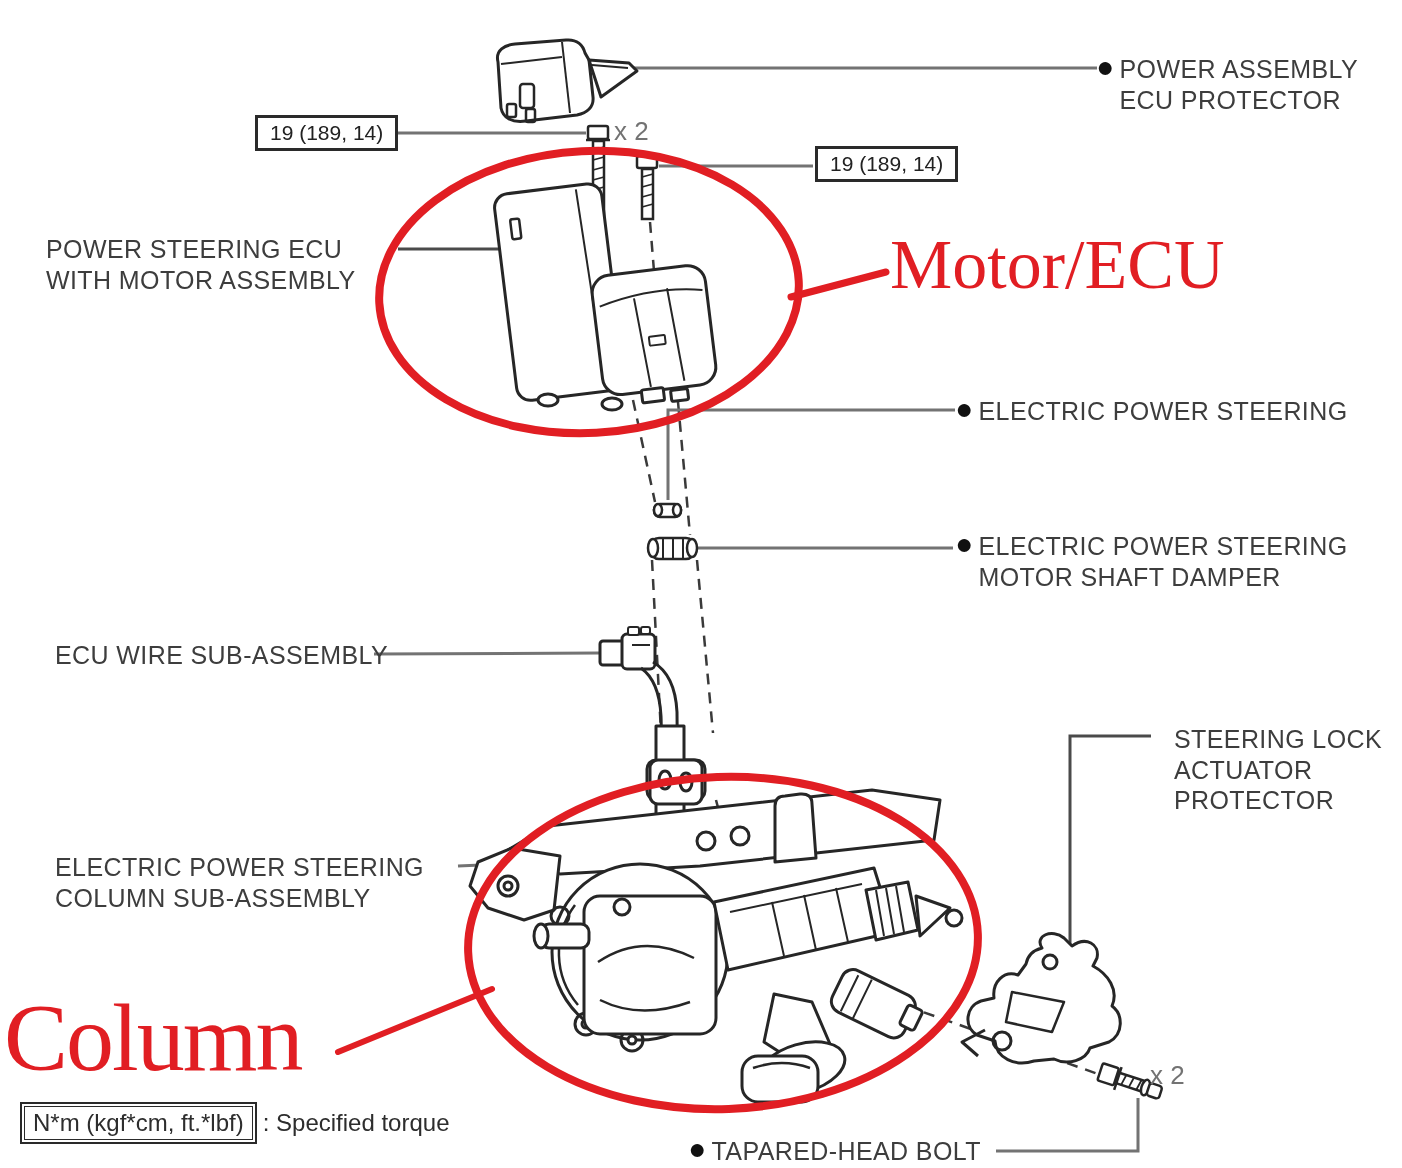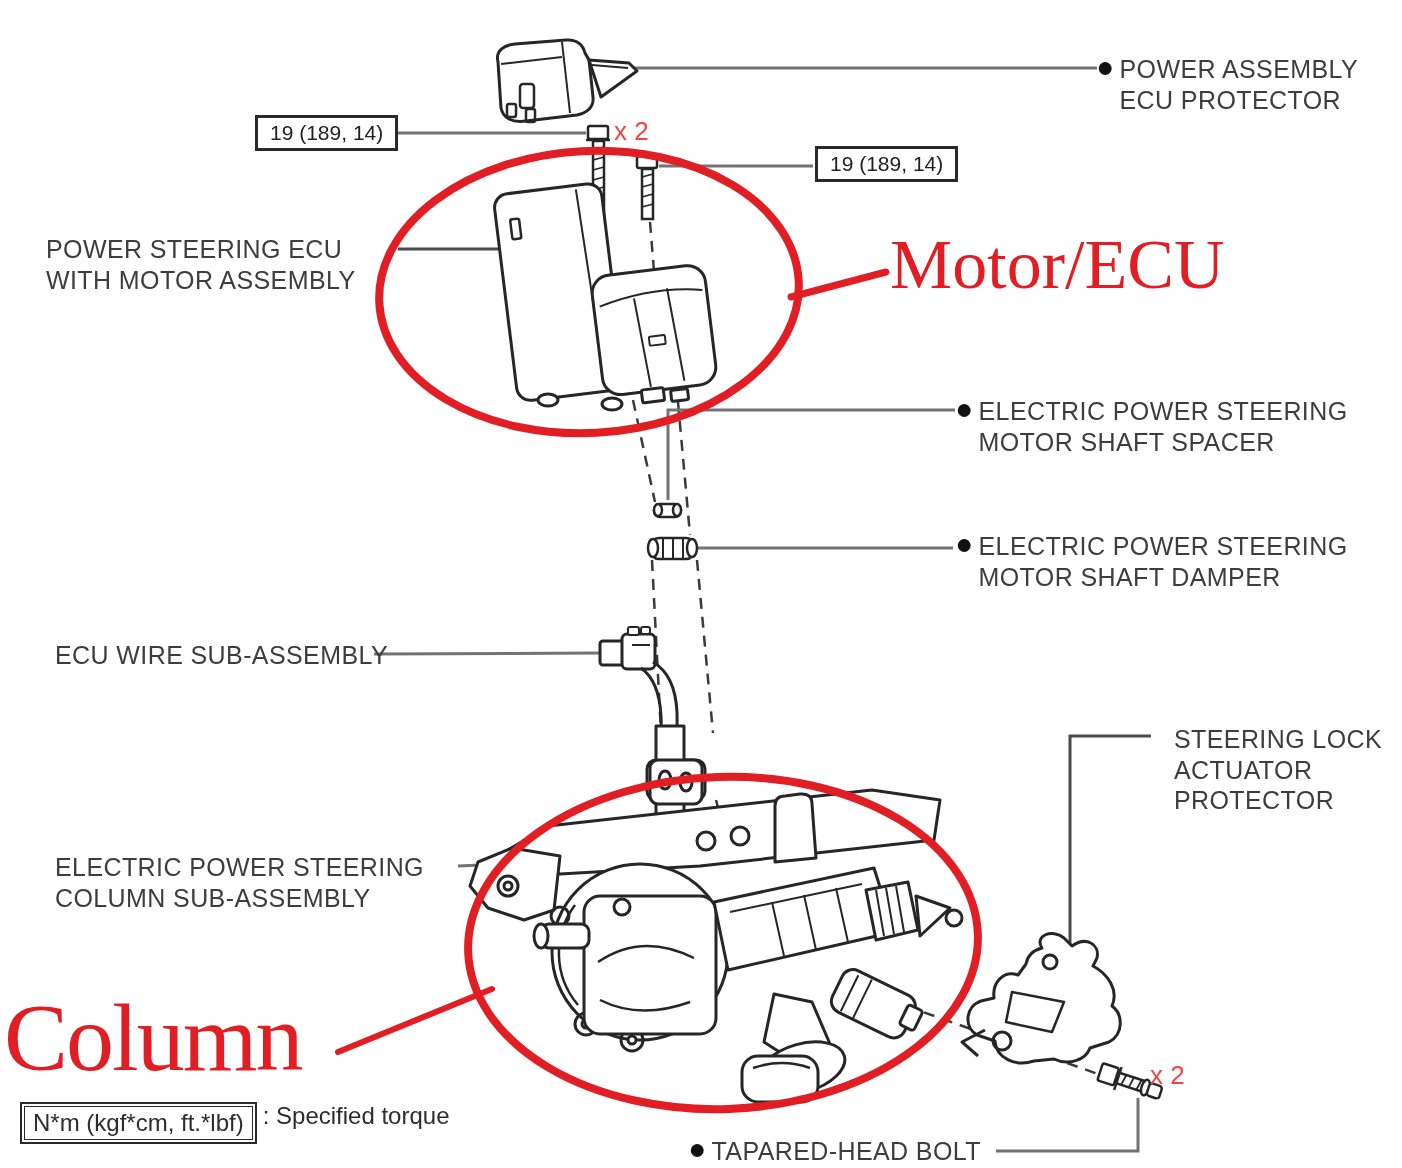--- a/index.html
+++ b/index.html
@@ -9,25 +9,25 @@
   }
   .canvas svg{position:absolute;left:0;top:0;}
   .lbl{position:absolute;font-size:25px;line-height:1.22;letter-spacing:.4px;color:#3d3d3d;}
   .lbl .line{white-space:nowrap;}
   .bullet-row{display:flex;align-items:flex-start;}
   .bullet{font-size:30px;line-height:25px;margin-right:5px;color:#111;}
   .torque-box{
     position:absolute;border:3px solid #2a2a2a;background:#fff;
     font-size:21px;font-weight:normal;color:#222;padding:3px 12px;white-space:nowrap;
   }
-  .qty{position:absolute;font-size:26px;color:#ef4444;white-space:nowrap;}
+  .qty{position:absolute;font-size:26px;color:#737373;white-space:nowrap;}
   .annotation{position:absolute;color:#e11e23;font-family:Liberation Serif, serif;line-height:1;white-space:nowrap;text-align:center;}
   .annotation.motor{left:890px;top:230px;font-size:70px;}
   .annotation.column{left:4px;top:990px;font-size:96px;letter-spacing:-2px;}
-  .legend{position:absolute;left:20px;top:1102px;display:flex;font-size:24px;color:#2d2d2d;}
+  .legend{position:absolute;left:20px;top:1102px;display:flex;align-items:center;font-size:24px;color:#2d2d2d;}
   .legend .boxed{border:2px solid #2a2a2a;padding:2px;background:#fff;}
   .legend .boxed .inner{display:block;border:1.5px solid #2a2a2a;padding:2px 8px;white-space:nowrap;}
   .legend .suffix{margin-left:6px;white-space:nowrap;}
 </style>
 </head>
 <body>
 
 <div class="canvas">
 
   <svg width="1402" height="1168" viewBox="0 0 1402 1168">
@@ -212,21 +212,20 @@
     <span class="line" style="display:block">POWER STEERING ECU</span>
     <span class="line" style="display:block">WITH MOTOR ASSEMBLY</span>
   </div>
 
   <div class="annotation motor">Motor/ECU</div>
 
   <div class="lbl bullet-row" style="left:955px;top:396px;">
     <span class="bullet">●</span>
     <span>
       <span class="line" style="display:block">ELECTRIC POWER STEERING</span>
-      <span class="line" style="display:block">MOTOR SHAFT SPACER</span>
     </span>
   </div>
 
   <div class="lbl bullet-row" style="left:955px;top:531px;">
     <span class="bullet">●</span>
     <span>
       <span class="line" style="display:block">ELECTRIC POWER STEERING</span>
       <span class="line" style="display:block">MOTOR SHAFT DAMPER</span>
     </span>
   </div>

